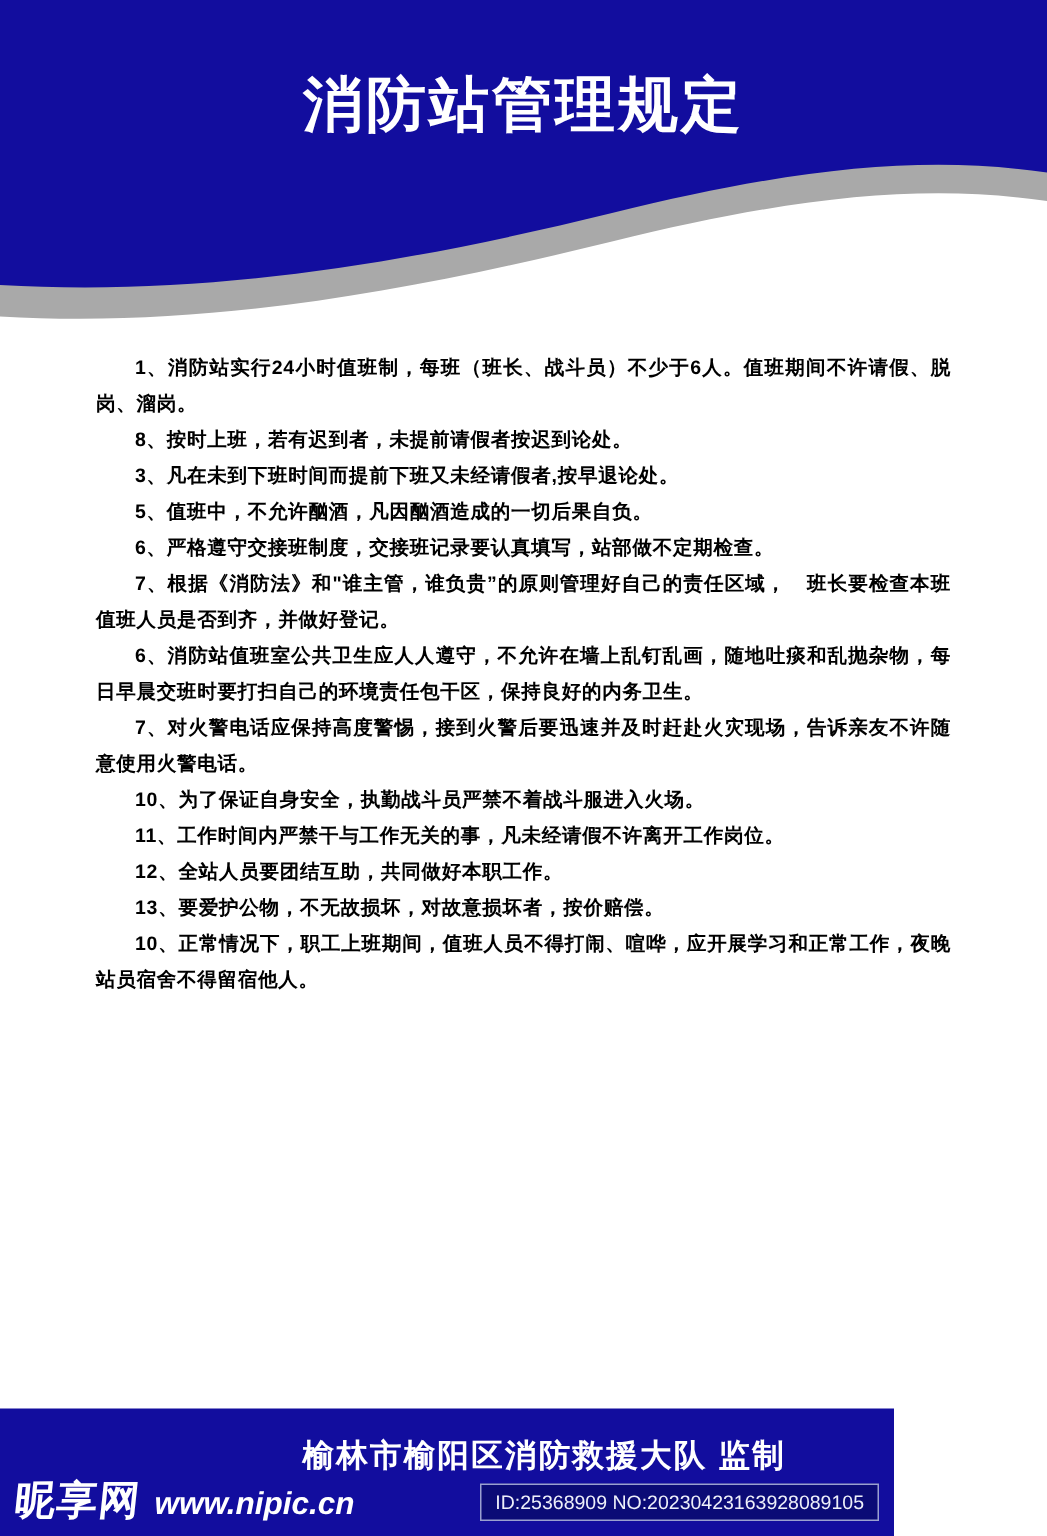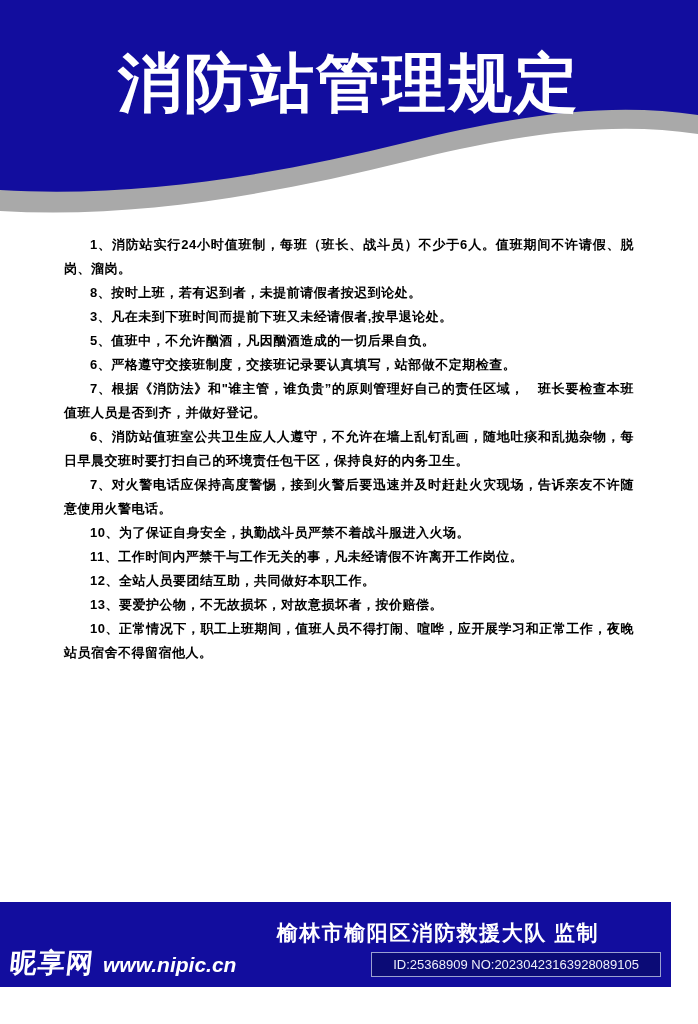--- a/index.html
+++ b/index.html
@@ -32,21 +32,21 @@
   .wave-gray { fill: var(--swoosh-gray, #a9a9a9); }
   .wave-blue { fill: var(--primary-blue, #120d9e); }
   .title {
     position: absolute;
     top: 48px;
     left: 0;
     width: 100%;
     margin: 0;
     text-align: center;
     color: var(--white, #ffffff);
-    font-size: 64px;
+    font-size: 40px;
     font-weight: 900;
     letter-spacing: 2px;
     line-height: 1.1;
   }
   
   .rules {
     position: absolute;
     top: 233px;
     left: 64px;
     width: 570px;
@@ -58,42 +58,42 @@
     text-align: justify;
     font-size: 13px;
     line-height: 24px;
     font-weight: 700;
     letter-spacing: 0.5px;
   }
   
   .footer {
     position: absolute;
     left: 0;
-    top: 902px;
-    width: 671px;
+    top: 939px;
+    width: 596px;
     height: 85px;
     background: var(--primary-blue, #120d9e);
   }
   .supervisor {
     position: absolute;
     top: 17px;
     right: 72px;
     color: var(--white, #ffffff);
     font-size: 21px;
     font-weight: 700;
     letter-spacing: 1.5px;
     white-space: nowrap;
   }
   .id-box {
     position: absolute;
     top: 50px;
     right: 10px;
     height: 19px;
     line-height: 19px;
-    padding: 2px 21px;
+    padding: 2px 9px;
     background: #0b0b76;
     border: 1px solid #9aa0d0;
     color: #eef0fa;
     font-size: 13px;
     white-space: nowrap;
   }
   .watermark {
     position: absolute;
     left: 10px;
     bottom: 6px;

